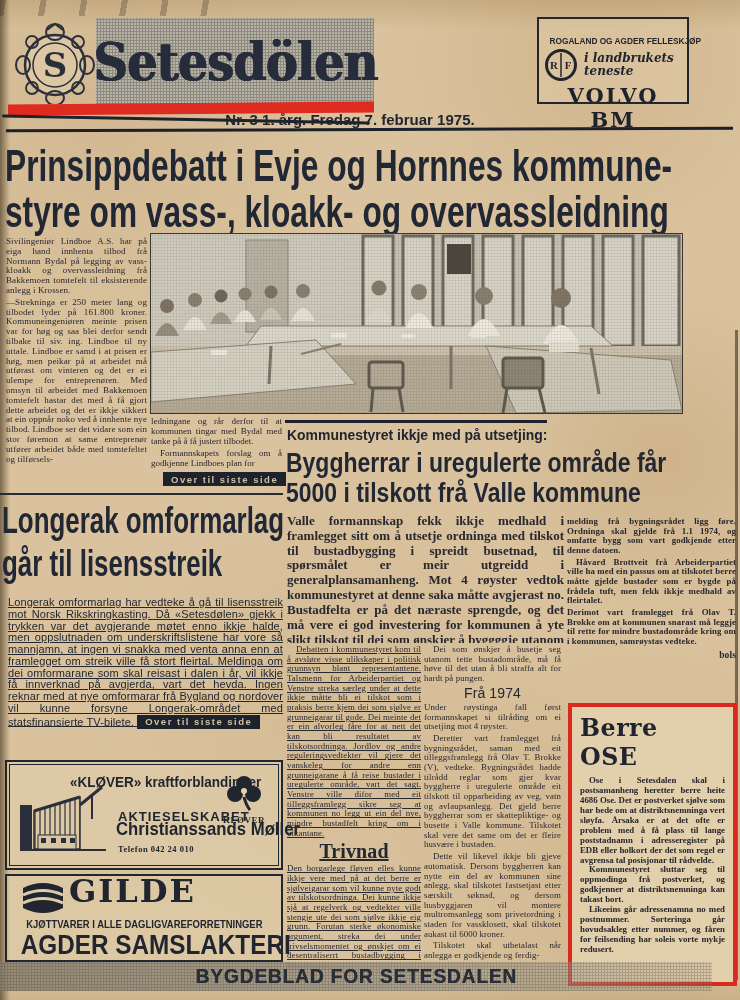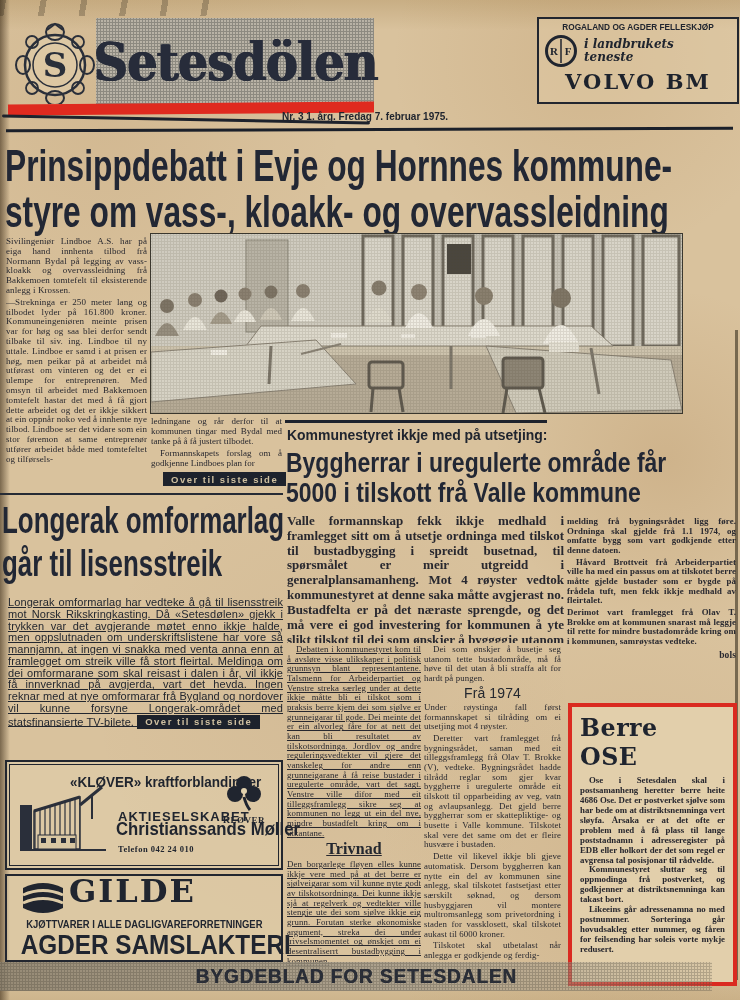--- a/index.html
+++ b/index.html
@@ -22,24 +22,24 @@
   #corner-marks{left:0;top:0;width:240px;height:16px;background:repeating-linear-gradient(100deg,rgba(30,25,15,.5) 0 6px,transparent 6px 40px);opacity:.5;}
   
   #emblem{left:14px;top:22px;width:82px;height:82px;}
   #title-panel{left:96px;top:18px;width:278px;height:86px;background-color:#b9b3a6;
      background-image:radial-gradient(circle, rgba(60,60,58,.35) 1px, transparent 1.2px);background-size:3px 3px;
      display:flex;align-items:center;justify-content:center;text-align:right;}
   #paper-title{font-family:"DejaVu Serif", serif;font-weight:bold;font-size:52px;color:#272c3a;
      letter-spacing:-1px;transform:scaleX(.92);text-shadow:1px 0 #272c3a,-0.5px 0 #272c3a;}
   #red-stripe{left:8px;top:103px;width:366px;height:11px;background:#df2a1f;transform:rotate(-.5deg);}
   #swoosh{left:2px;top:118px;width:368px;height:3px;background:#1d222c;transform:rotate(1.1deg);border-radius:2px;}
-  #dateline{left:175px;top:111px;width:380px;text-align:center;font-family:"Liberation Sans",sans-serif;
-     font-weight:700;font-size:10px;color:#20252f;}
+  #dateline{left:160px;top:111px;width:380px;text-align:center;font-family:"Liberation Sans",sans-serif;
+     font-weight:700;font-size:15px;color:#20252f;}
   #rule-top{left:6px;top:128px;width:727px;height:3px;background:#1b202a;transform:rotate(-.2deg);}
-  #fk-box{left:537px;top:17px;width:202px;height:87px;border:2px solid #22262f;background:rgba(226,206,170,.45);box-sizing:border-box;padding:3px 5px;}
+  #fk-box{left:537px;top:17px;width:152px;height:87px;border:2px solid #22262f;background:rgba(226,206,170,.45);box-sizing:border-box;padding:17px 5px;}
   #fk-top{font-family:"Liberation Sans",sans-serif;font-weight:700;font-size:9px;letter-spacing:0;
      color:#20252f;text-align:center;transform:scaleX(.92);white-space:nowrap;}
   #fk-mid{display:flex;align-items:center;gap:6px;margin-top:2px;}
   #fk-logo{width:34px;height:34px;flex:0 0 auto;}
   #fk-tagline{font-family:"DejaVu Serif",serif;font-style:italic;font-weight:bold;font-size:12px;line-height:1.05;color:#20252f;}
   #fk-brand{font-family:"DejaVu Serif",serif;font-weight:bold;font-size:20px;letter-spacing:2px;color:#1d222c;text-align:center;margin-top:2px;transform:scaleX(1.05);}
   
   .hl{font-family:"Liberation Sans",sans-serif;font-weight:700;color:#222734;white-space:nowrap;transform-origin:left top;}
   #hl1-l1{left:5px;top:141px;font-size:44px;transform:scaleX(.72);}
   #hl1-l2{left:5px;top:187px;font-size:44px;transform:scaleX(.72);}
@@ -79,21 +79,21 @@
   #rule-v{left:285px;top:420px;width:262px;height:3px;background:#1d222c;}
   #v-kicker{left:287px;top:426px;font-family:"Liberation Sans",sans-serif;font-weight:700;font-size:15.5px;color:#20252f;white-space:nowrap;transform:scaleX(.9);transform-origin:left;}
   #v-hl1{left:286px;top:447px;font-size:28px;transform:scaleX(.82);}
   #v-hl2{left:286px;top:477px;font-size:28px;transform:scaleX(.82);}
   #v-lead{left:287px;top:514px;width:277px;height:129px;font-size:13px;line-height:1.14;font-weight:700;overflow:hidden;}
   .vcol{font-size:8.8px;line-height:1.1;letter-spacing:.1px;overflow:hidden;}
   #v-col1{left:287px;top:645px;width:134px;height:341px;text-decoration:underline;}
   #v-col2{left:424px;top:645px;width:137px;height:341px;}
   #v-col3{left:567px;top:517px;width:169px;height:184px;font-weight:700;}
   .subhead{font-family:"Liberation Sans",sans-serif;font-weight:400;font-size:14px;text-align:center;color:#23272f;margin:3px 0 2px;text-indent:0 !important;}
-  .subhead2{font-family:"Liberation Serif",serif;font-weight:700;font-size:16px;text-align:center;color:#23272f;margin:3px 0 2px;text-indent:0 !important;}
+  .subhead2{font-family:"Liberation Serif",serif;font-weight:700;font-size:20px;text-align:center;color:#23272f;margin:3px 0 2px;text-indent:0 !important;}
   #v-byline{text-align:right;font-weight:700;font-size:9.5px;margin-top:3px;}
   
   #ose-box{left:568px;top:703px;width:169px;height:283px;border:4px solid #da2a20;box-sizing:border-box;
      background:#e2cfab;padding:6px 8px;}
   #ose-title{font-family:"DejaVu Serif",serif;font-weight:bold;font-size:25px;color:#1f242e;margin:0 0 5px 0;letter-spacing:.5px;transform:scaleX(.95);transform-origin:left;}
   #ose-body{font-size:8.8px;line-height:1.13;font-weight:700;text-align:justify;color:#26262d;}
   #ose-body p{margin:0;text-indent:9px;}
   
   #footer-strip{left:0;top:962px;width:712px;height:29px;
      background:linear-gradient(90deg, rgba(140,130,112,.85), rgba(168,158,140,.9) 55%, rgba(168,158,140,.15));

